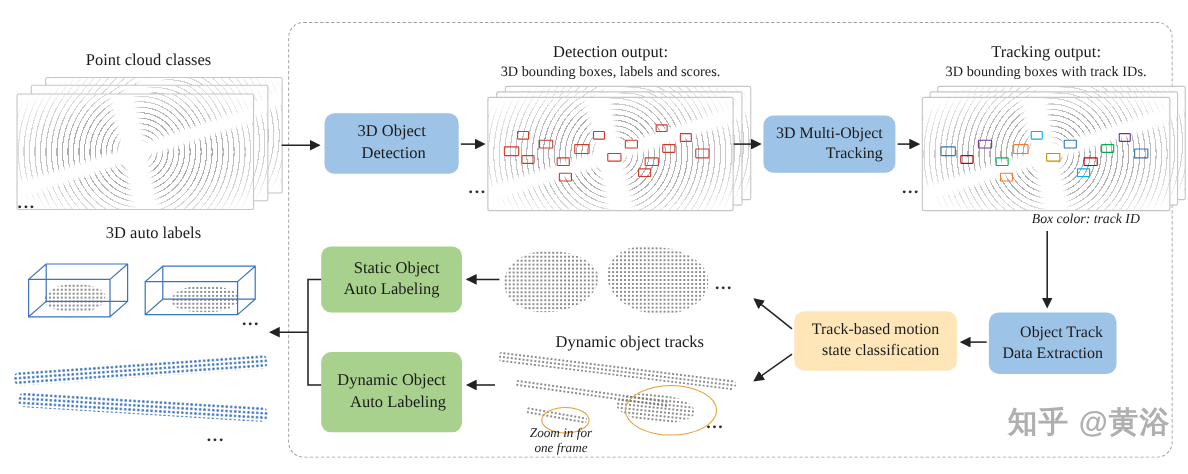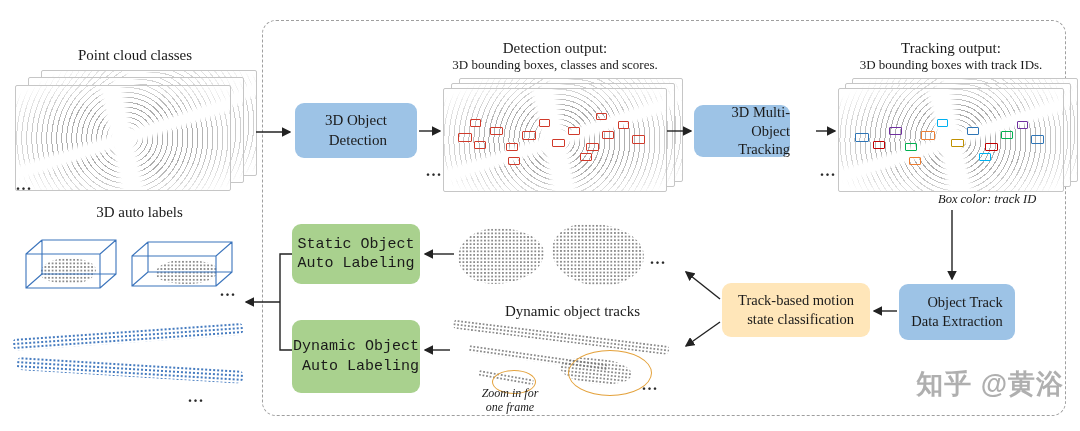--- a/index.html
+++ b/index.html
@@ -7,21 +7,21 @@
           font-family:"Liberation Serif",serif;color:#1a1a1a;}
   .abs{position:absolute;}
   .caption{position:absolute;font-size:15px;line-height:1.25;}
   .center{text-align:center;}
   .sub{font-size:13px;}
   .note{font-style:italic;}
   .pre{white-space:pre-line;}
   .node{position:absolute;display:flex;align-items:center;justify-content:center;
         text-align:right;border-radius:9px;white-space:pre-line;line-height:1.3;font-size:15px;}
   .blue{background:#9DC3E6;}
-  .green{background:#A9D18E;font-family:Liberation Mono, monospace;}
+  .green{background:#A9D18E;}
   .orange{background:#FFE6B9;}
   .frame{position:absolute;border:1px solid #c6c6c6;border-radius:2px;background-color:#fff;
     background-image:
       radial-gradient(ellipse at 52% 50%, rgba(255,255,255,0) 45%, #fff 92%),
       linear-gradient(78deg, rgba(255,255,255,0) 43%, #fff 46%, #fff 53%, rgba(255,255,255,0) 56%),
       linear-gradient(-18deg, rgba(255,255,255,0) 44%, #fff 47%, #fff 52%, rgba(255,255,255,0) 55%),
       repeating-radial-gradient(circle at 52% 50%, rgba(108,108,108,0.55) 0 1px, rgba(108,108,108,0) 1px 5px);}
   .bbox{position:absolute;border:1px solid #D03A2B;background:transparent;border-radius:1px;}
   .dots-gray{position:absolute;
     background-image:radial-gradient(circle, rgba(112,112,112,0.8) 0.9px, transparent 1.2px);
@@ -49,21 +49,21 @@
   </div>
   <div class="ellipsis" style="left:16px;top:176px">...</div>
 
   <div class="abs" style="left:262px;top:20px;width:802px;height:394px;border:1.5px dashed #9f9f9f;border-radius:14px"></div>
 
   <div class="node blue" style="left:295px;top:103px;width:122px;height:55px">3D Object
 Detection</div>
 
   <div class="abs center" style="left:444px;top:40px;width:222px">
     <div style="font-size:15px">Detection output:</div>
-    <div class="sub">3D bounding boxes, classes and scores.</div>
+    <div class="sub">3D bounding boxes, labels and scores.</div>
   </div>
 
   <div class="abs" style="left:443px;top:78px;width:240px;height:114px">
     <div class="frame" style="left:16px;top:0;width:222px;height:102px"></div>
     <div class="frame" style="left:8px;top:5px;width:222px;height:102px"></div>
     <div class="frame" style="left:0;top:10px;width:222px;height:102px">
         <span class="bbox" style="left: 14px; top: 44px; width: 12px; height: 7px; border-color: rgb(208, 58, 43);"></span>
         <span class="bbox" style="left: 30px; top: 52px; width: 10px; height: 6px; border-color: rgb(208, 58, 43);"></span>
         <span class="bbox" style="left: 46px; top: 38px; width: 11px; height: 6px; border-color: rgb(208, 58, 43);"></span>
         <span class="bbox" style="left: 62px; top: 54px; width: 10px; height: 6px; border-color: rgb(208, 58, 43);"></span>
@@ -76,21 +76,21 @@
         <span class="bbox" style="left: 174px; top: 32px; width: 9px; height: 6px; border-color: rgb(208, 58, 43);"></span>
         <span class="bbox" style="left: 64px; top: 68px; width: 10px; height: 6px; border-color: rgb(208, 58, 43);"></span>
         <span class="bbox" style="left: 136px; top: 64px; width: 10px; height: 6px; border-color: rgb(208, 58, 43);"></span>
         <span class="bbox" style="left: 188px; top: 46px; width: 11px; height: 7px; border-color: rgb(208, 58, 43);"></span>
         <span class="bbox" style="left: 26px; top: 30px; width: 9px; height: 6px; border-color: rgb(208, 58, 43);"></span>
         <span class="bbox" style="left: 152px; top: 24px; width: 9px; height: 5px; border-color: rgb(208, 58, 43);"></span>
       </div>
   </div>
   <div class="ellipsis" style="left:426px;top:162px">...</div>
 
-  <div class="node blue" style="left:694px;top:105px;width:96px;height:52px;font-size:14.5px">3D Multi-Object
+  <div class="node blue" style="left:694px;top:105px;width:120px;height:52px;font-size:14.5px">3D Multi-Object
 Tracking</div>
 
   <div class="abs center" style="left:838px;top:40px;width:226px">
     <div style="font-size:15px">Tracking output:</div>
     <div class="sub">3D bounding boxes with track IDs.</div>
   </div>
 
   <div class="abs" style="left:838px;top:78px;width:240px;height:114px">
     <div class="frame" style="left:14px;top:0;width:224px;height:102px"></div>
     <div class="frame" style="left:7px;top:5px;width:224px;height:102px"></div>

